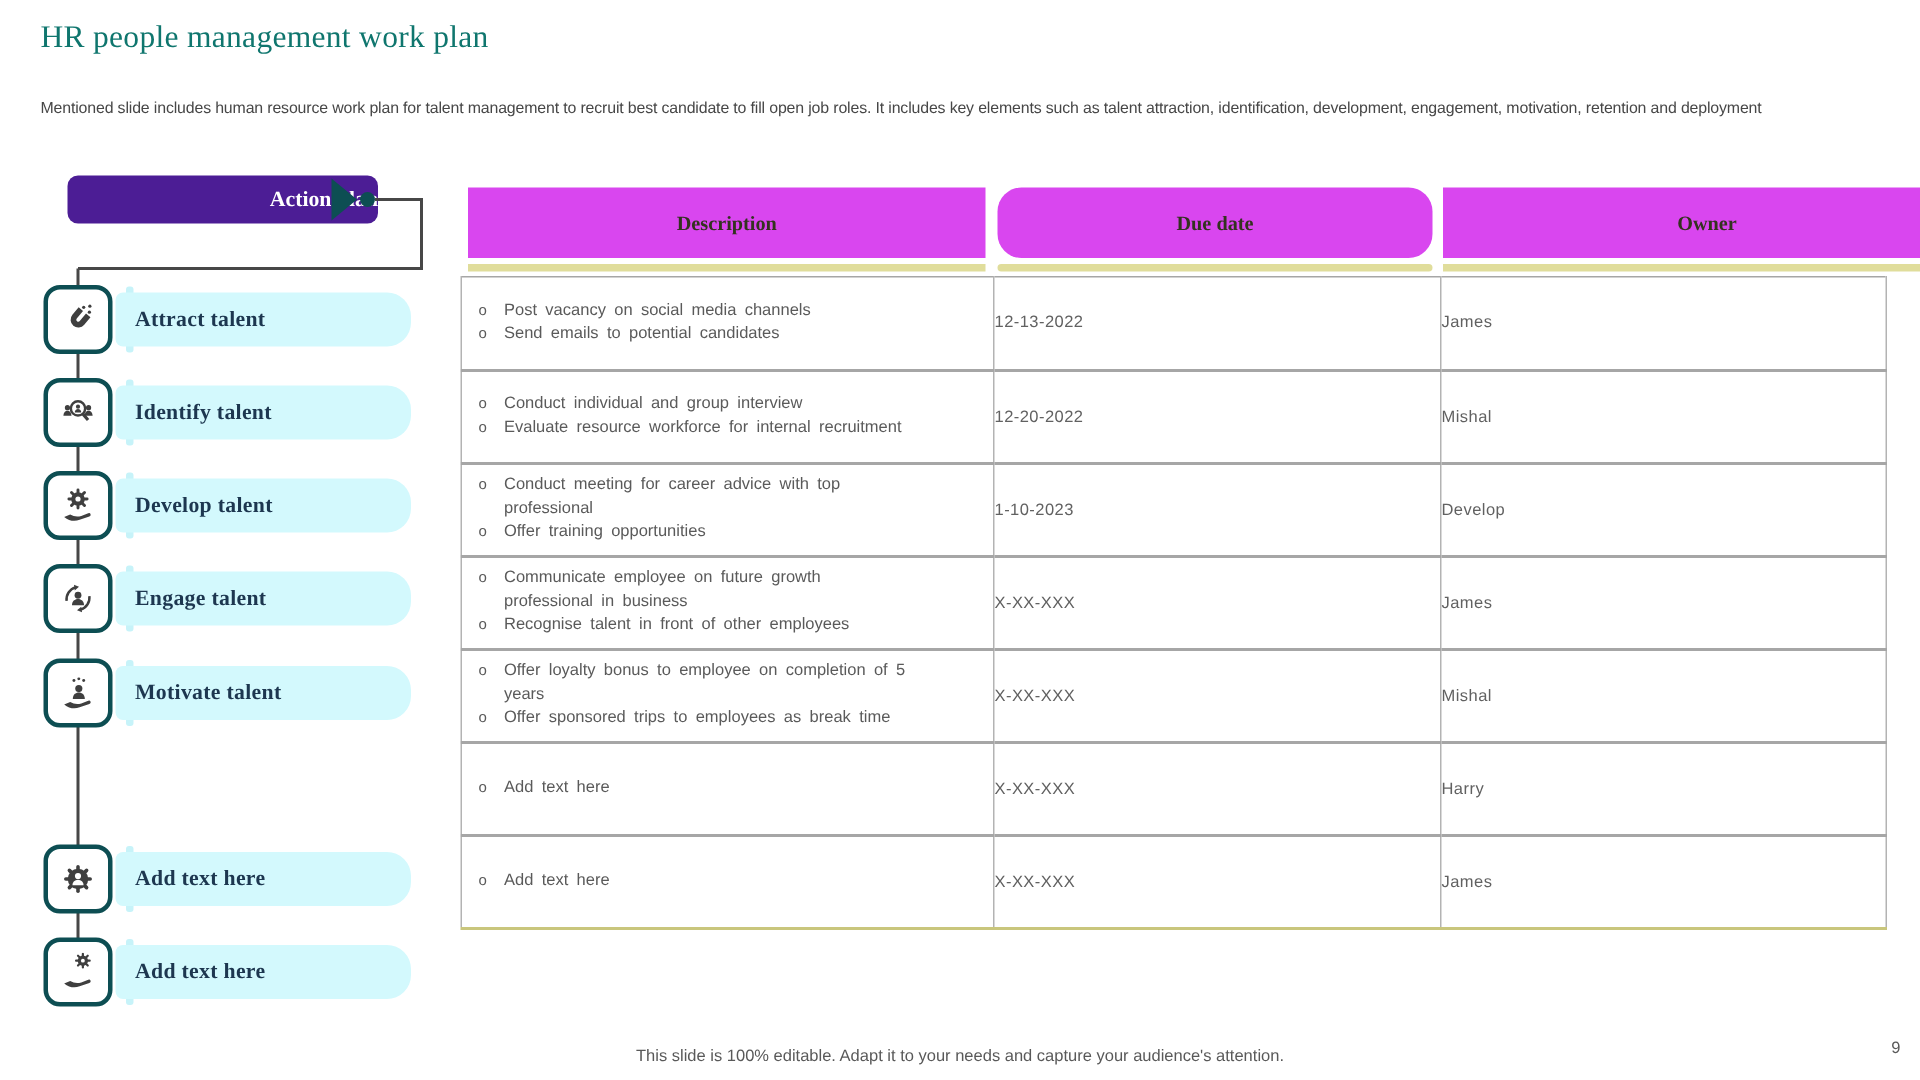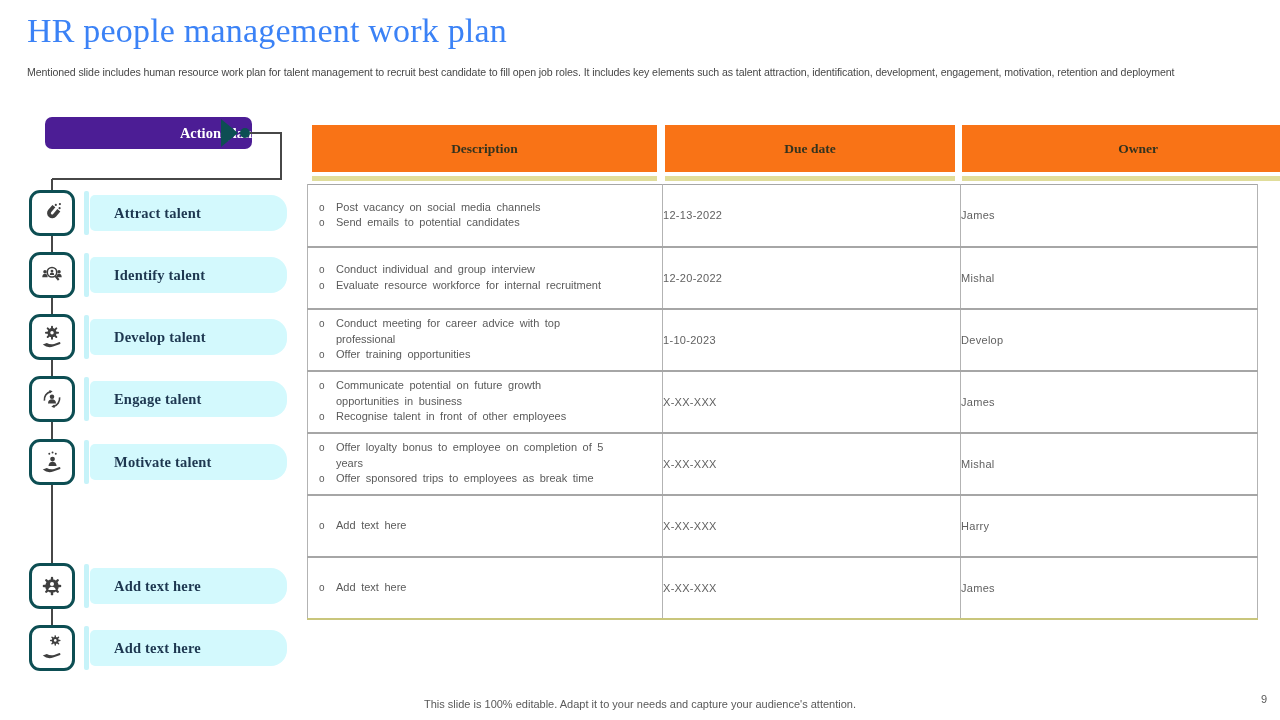--- a/index.html
+++ b/index.html
@@ -5,22 +5,22 @@
   * { margin:0; padding:0; box-sizing:border-box; }
   html,body { background:#fff; }
   .slide {
     position:relative; width:1280px; height:720px; background:#ffffff;
     font-family:"Liberation Sans", sans-serif; overflow:hidden;
   }
 
   
   .title {
     position:absolute; left:27px; top:12px;
-    font-family:"Liberation Serif", serif; font-size:34px; font-weight:500;
-    color:#3b82f6; letter-spacing:.2px;
+    font-family:"Liberation Serif", serif; font-size:21px; font-weight:500;
+    color:#0f766e; letter-spacing:.2px;
   }
   .subtitle {
     position:absolute; left:27px; top:66px; width:1198px;
     font-size:10.6px; line-height:13.5px; color:#474747; letter-spacing:-.1px;
   }
 
   
   .btn-action {
     position:absolute; left:45px; top:117px; width:207px; height:32px;
     background:#4c1d95; border-radius:7px; text-align:right; line-height:32px;
@@ -40,37 +40,37 @@
 
   
   .side-item { position:absolute; left:29px; width:262px; height:46px; z-index:2; }
   .icon-box {
     position:absolute; left:0; top:0; width:46px; height:46px;
     background:#ffffff; border:3px solid #0d4e53; border-radius:11px;
     display:flex; align-items:center; justify-content:center;
   }
   .acc-bar { position:absolute; left:55px; top:1px; width:5px; height:44px; background:#c7f3f9; border-radius:2px; }
   .pill {
-    position:absolute; left:61px; top:5px; width:197px; height:36px;
+    position:absolute; left:48px; top:5px; width:197px; height:36px;
     background:#d3f9fd; border-radius:5px 16px 16px 5px;
-    line-height:36px; padding-left:24px;
+    line-height:36px; padding-left:13px;
     font-family:"Liberation Serif", serif; font-weight:bold; font-size:14.5px;
     color:#1d3750; letter-spacing:.2px;
   }
   .icon-box svg { display:block; }
 
   
   .th-cell {
-    position:absolute; top:125px; height:47px; background:#f97316;
+    position:absolute; top:125px; height:47px; background:#d946ef;
     display:flex; align-items:center; justify-content:center;
     font-family:"Liberation Serif", serif; font-weight:bold; font-size:13.5px; color:#33331f;
   }
   .th-strip { position:absolute; top:176px; height:5px; background:#e0dd9b; }
   .th-desc  { left:312px; width:345px; }
-  .th-due   { left:665px; width:290px; }
+  .th-due   { left:665px; width:290px;border-radius:16px; }
   .th-owner { left:962px; width:352px; }
 
   
   table.grid {
     position:absolute; left:307px; top:184px; width:950px;
     border-collapse:collapse; table-layout:fixed;
   }
   table.grid { border:1px solid #a6a6a6; border-bottom:2px solid #c9c67c; }
   table.grid td { border-left:1px solid #b3b3b3; border-right:1px solid #b3b3b3; vertical-align:middle; }
   table.grid tr { height:62px; }
@@ -252,21 +252,21 @@
       <tr>
         <td class="desc">
           <div class="bullet" style="width:250px">Conduct meeting for career advice with top professional</div>
           <div class="bullet">Offer training opportunities</div>
         </td>
         <td class="cell-center">1-10-2023</td>
         <td class="cell-center">Develop</td>
       </tr>
       <tr>
         <td class="desc">
-          <div class="bullet" style="width:290px">Communicate potential on future growth opportunities in business</div>
+          <div class="bullet" style="width:290px">Communicate employee on future growth professional in business</div>
           <div class="bullet">Recognise talent in front of other employees</div>
         </td>
         <td class="cell-center">X-XX-XXX</td>
         <td class="cell-center">James</td>
       </tr>
       <tr>
         <td class="desc">
           <div class="bullet" style="width:310px">Offer loyalty bonus to employee on completion of 5 years</div>
           <div class="bullet">Offer sponsored trips to employees as break time</div>
         </td>

